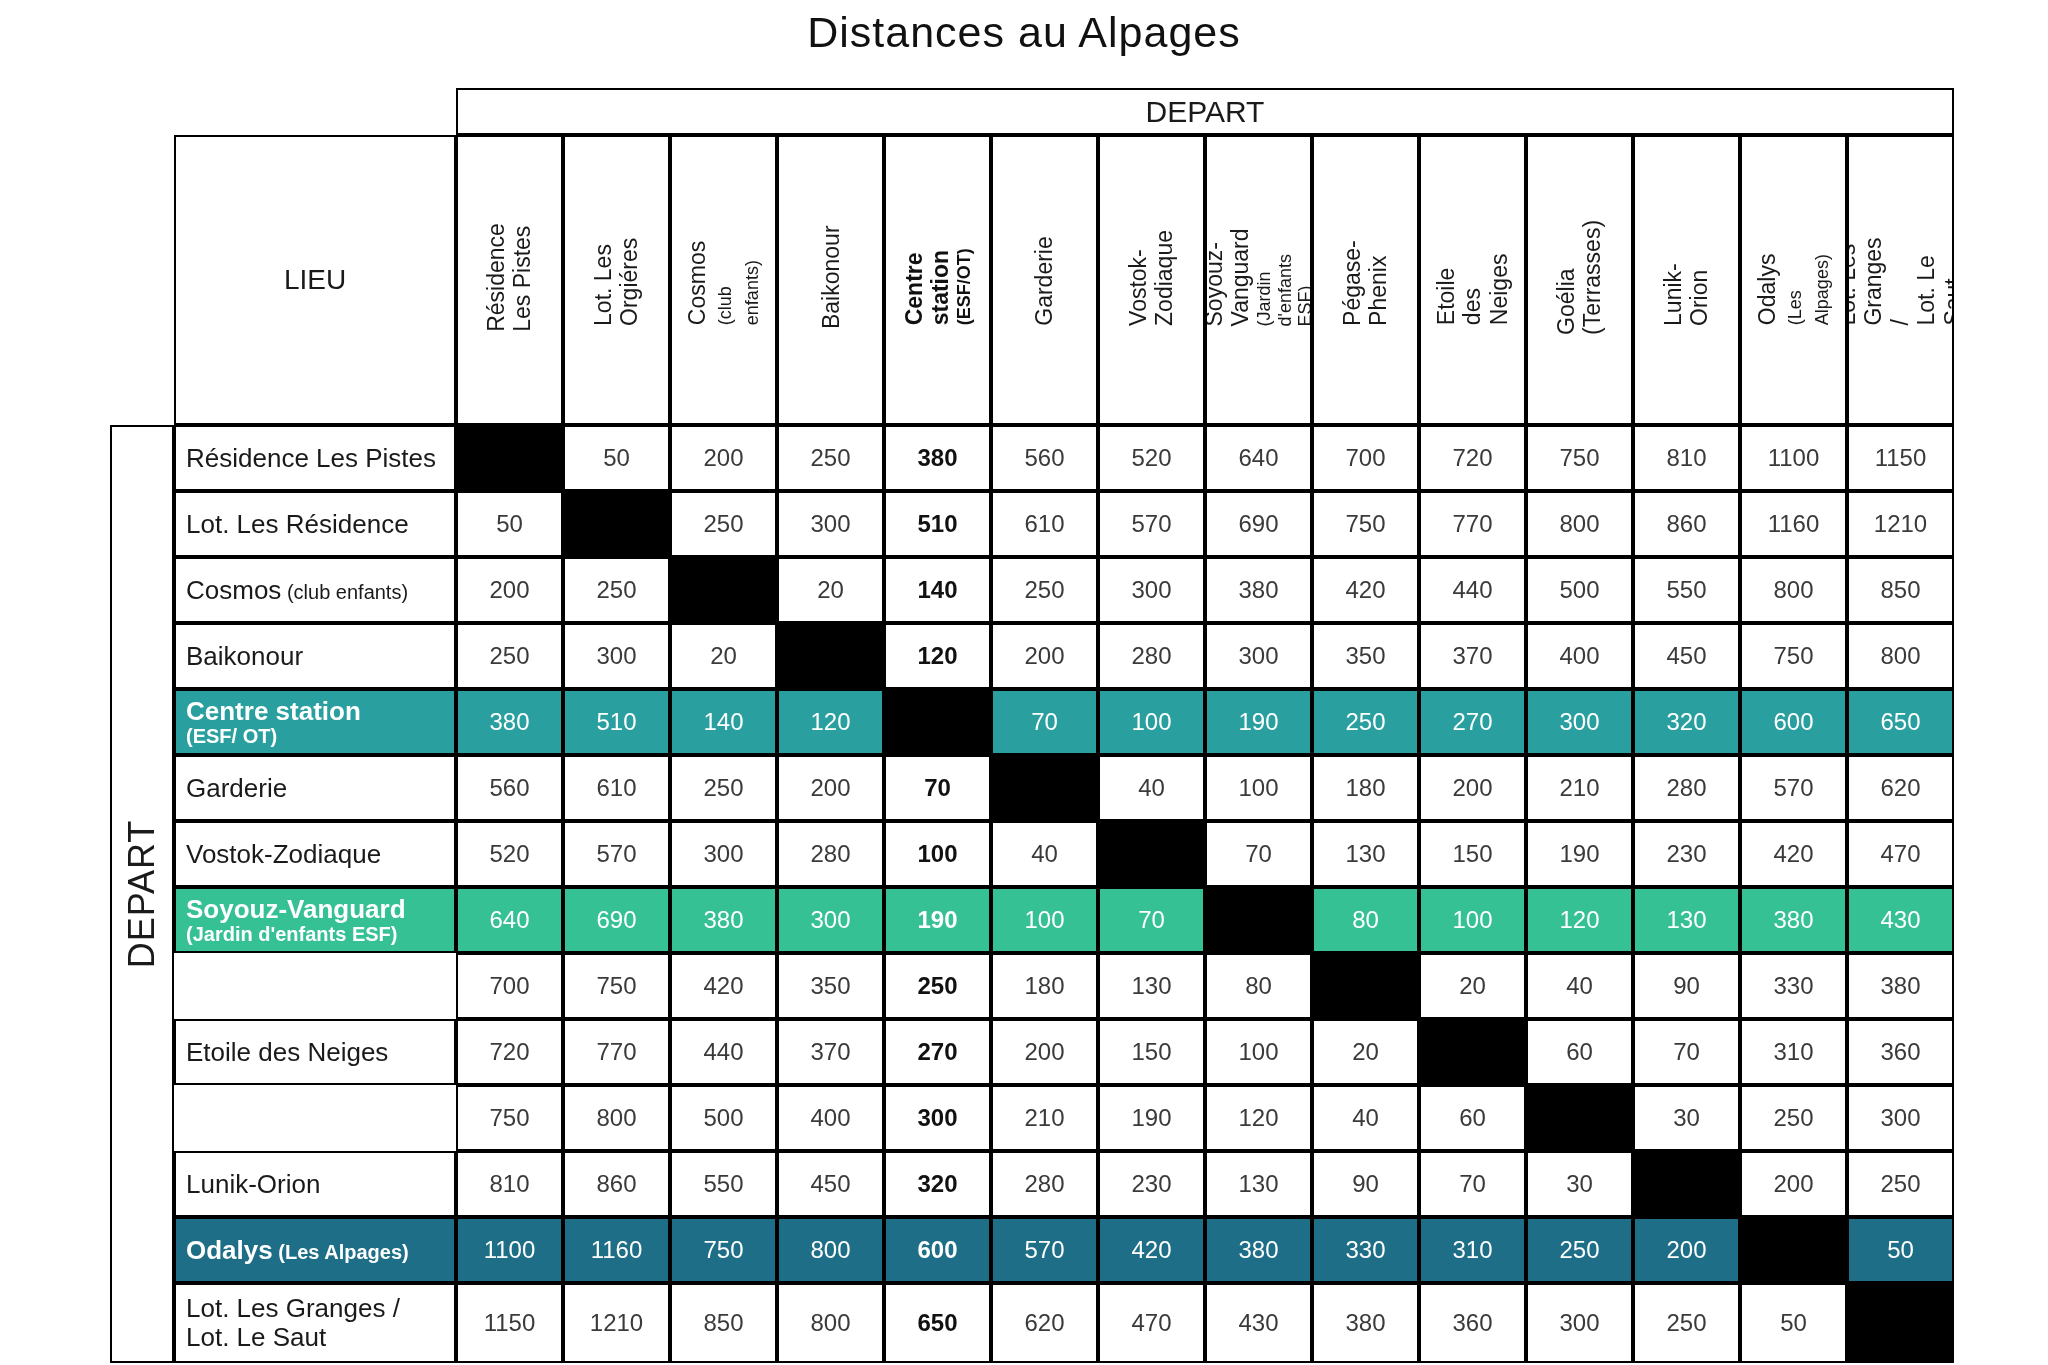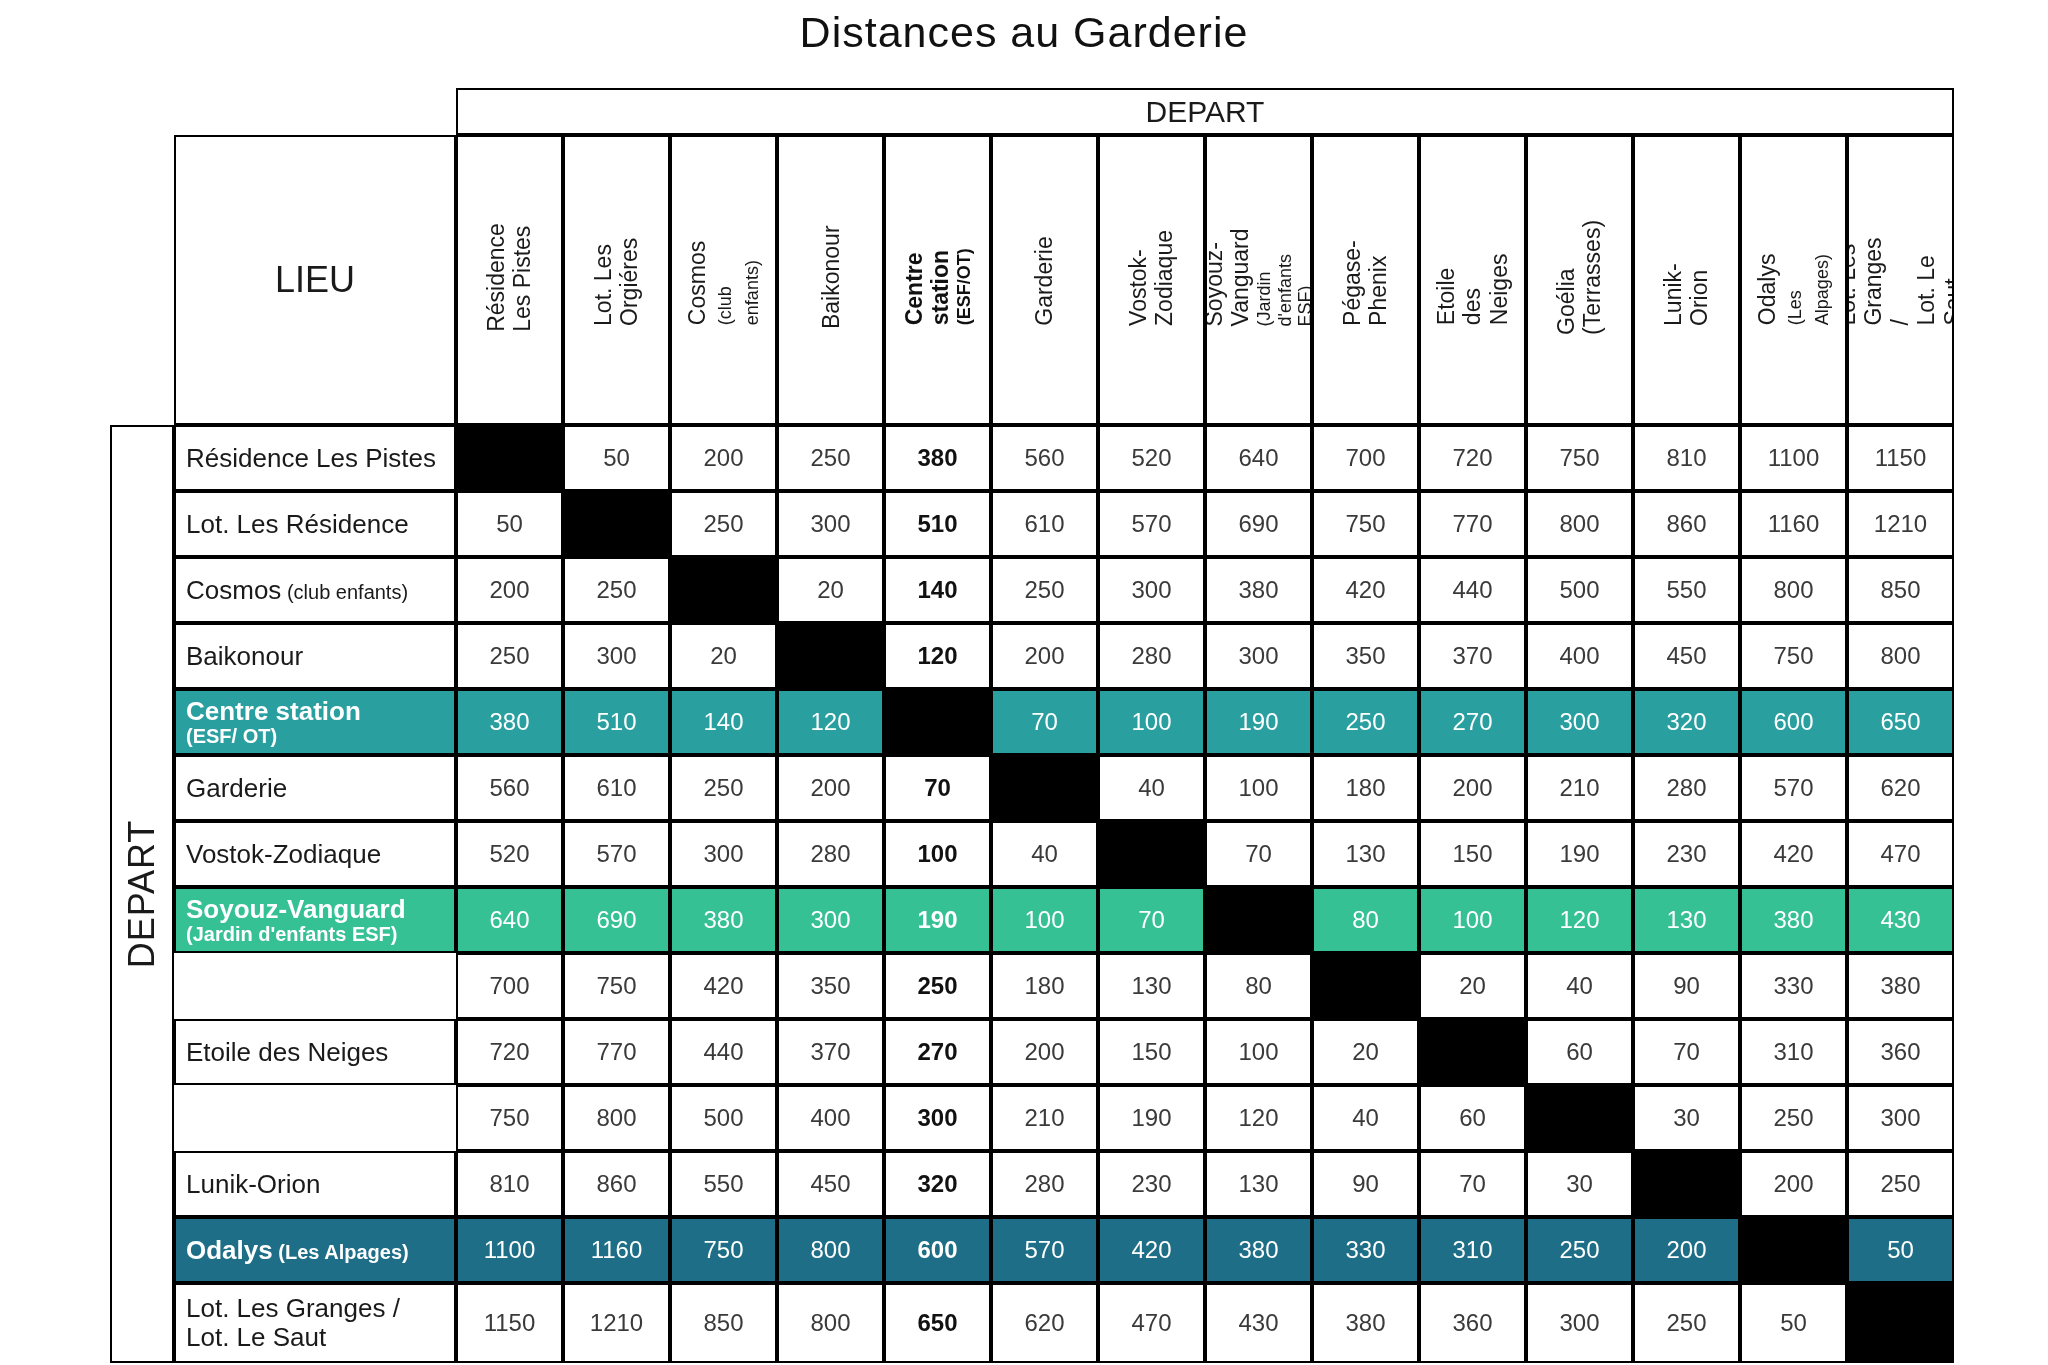--- a/index.html
+++ b/index.html
@@ -6,40 +6,40 @@
   body{width:2048px;height:1365px;position:relative;overflow:hidden;
        font-family:"Liberation Sans", sans-serif;color:#1a1a1a;}
   .page-title{position:absolute;top:8px;left:0;width:2048px;text-align:center;
        font-size:43px;font-weight:400;letter-spacing:1px;color:#111;}
   .matrix{position:absolute;left:110px;top:88px;display:grid;
        grid-template-columns:64px 282px repeat(14,107px);
        grid-template-rows:47px 290px repeat(13,66px) 80px;}
   .cell{border:2px solid #000;background:#fff;box-sizing:border-box;
        display:flex;align-items:center;justify-content:center;overflow:hidden;}
   .arrivee{grid-row:1;grid-column:3 / span 14;font-size:30px;}
-  .lieu{grid-row:2;grid-column:2;font-size:36px;}
+  .lieu{grid-row:2;grid-column:2;font-size:28px;}
   .depart{grid-column:1;grid-row:3 / span 14;}
   .depart span{transform:rotate(-90deg);font-size:36px;white-space:nowrap;letter-spacing:1px;}
   .colhead{grid-row:2;position:relative;}
   .colhead .vtext{transform:rotate(-90deg);width:268px;text-align:left;
        font-size:23px;line-height:1.15;padding-left:6px;}
   .colhead .vsub{font-size:18px;}
   .rowlabel{justify-content:flex-start;padding-left:10px;font-size:26px;line-height:1.1;
        text-align:left;}
   .rowlabel .sub{font-size:20px;}
   .val{font-size:24px;color:#3a3a3a;}
   .bold{font-weight:bold;color:#111;}
   .blackcell{background:#000;}
   .hl .val, .hl.rowlabel{color:#fff;font-weight:bold;}
   .hl .sub{color:#fff;}
 </style>
 </head>
 <body>
 
-<div class="page-title">Distances au Garderie</div>
+<div class="page-title">Distances au Alpages</div>
 
 <div class="matrix">
   <div class="cell arrivee">DEPART</div>
   <div class="cell lieu">LIEU</div>
   <div class="cell depart">
     <span>DEPART</span>
   </div>
 <div class="cell colhead" style="grid-column: 3;">
       <div class="vtext"><span>Résidence Les Pistes</span></div>
     </div>

